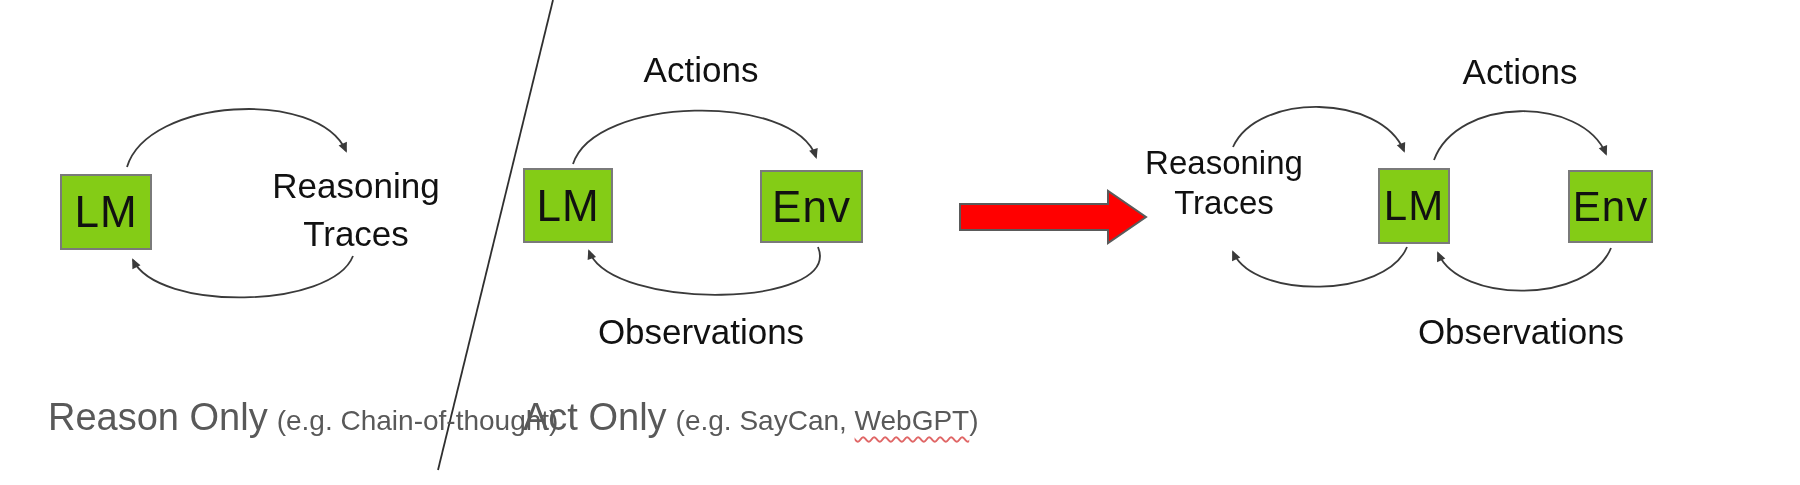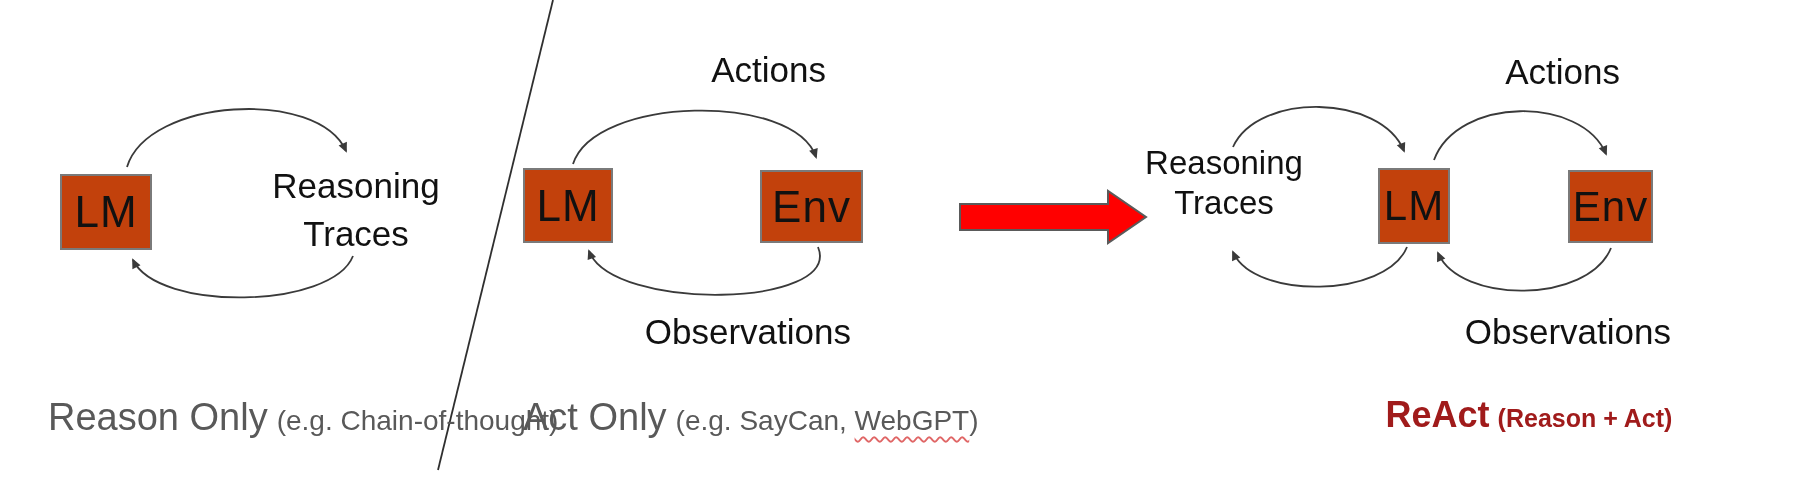--- a/index.html
+++ b/index.html
@@ -13,36 +13,36 @@
     color: #111111;
   }
   .overlay {
     position: absolute;
     left: 0; top: 0;
     width: 1800px; height: 485px;
     pointer-events: none;
   }
   .node-box {
     position: absolute;
-    background: #c2410c;
+    background: #84cc16;
     border: 2px solid #7a7a7a;
     display: flex;
     align-items: center;
     justify-content: center;
     font-size: 44px;
     color: #111111;
     box-sizing: border-box;
     letter-spacing: 1px;
   }
   .node-box.small { font-size: 42px; }
   .diagram-label {
     position: absolute;
     font-size: 35px;
     color: #111111;
-    text-align: right;
+    text-align: center;
     white-space: nowrap;
   }
   .loop-label {
     position: absolute;
     font-size: 35px;
     color: #111111;
     text-align: center;
     line-height: 48px;
     white-space: nowrap;
   }
@@ -133,17 +133,14 @@
   <div class="node-box small" style="left:1378px; top:168px; width:72px; height:76px;">
     <span>LM</span>
   </div>
 
   <div class="node-box small" style="left:1568px; top:170px; width:85px; height:73px;">
     <span>Env</span>
   </div>
 
   <div class="diagram-label" style="left:1371px; top:312px; width:300px;">Observations</div>
 
-  <div class="caption react-caption" style="left:1379px; top:394px; width:300px;">
-    <span class="caption-main">ReAct</span><span class="caption-note">(Reason + Act)</span>
-  </div>
 
 </div>
 
 </body></html>

